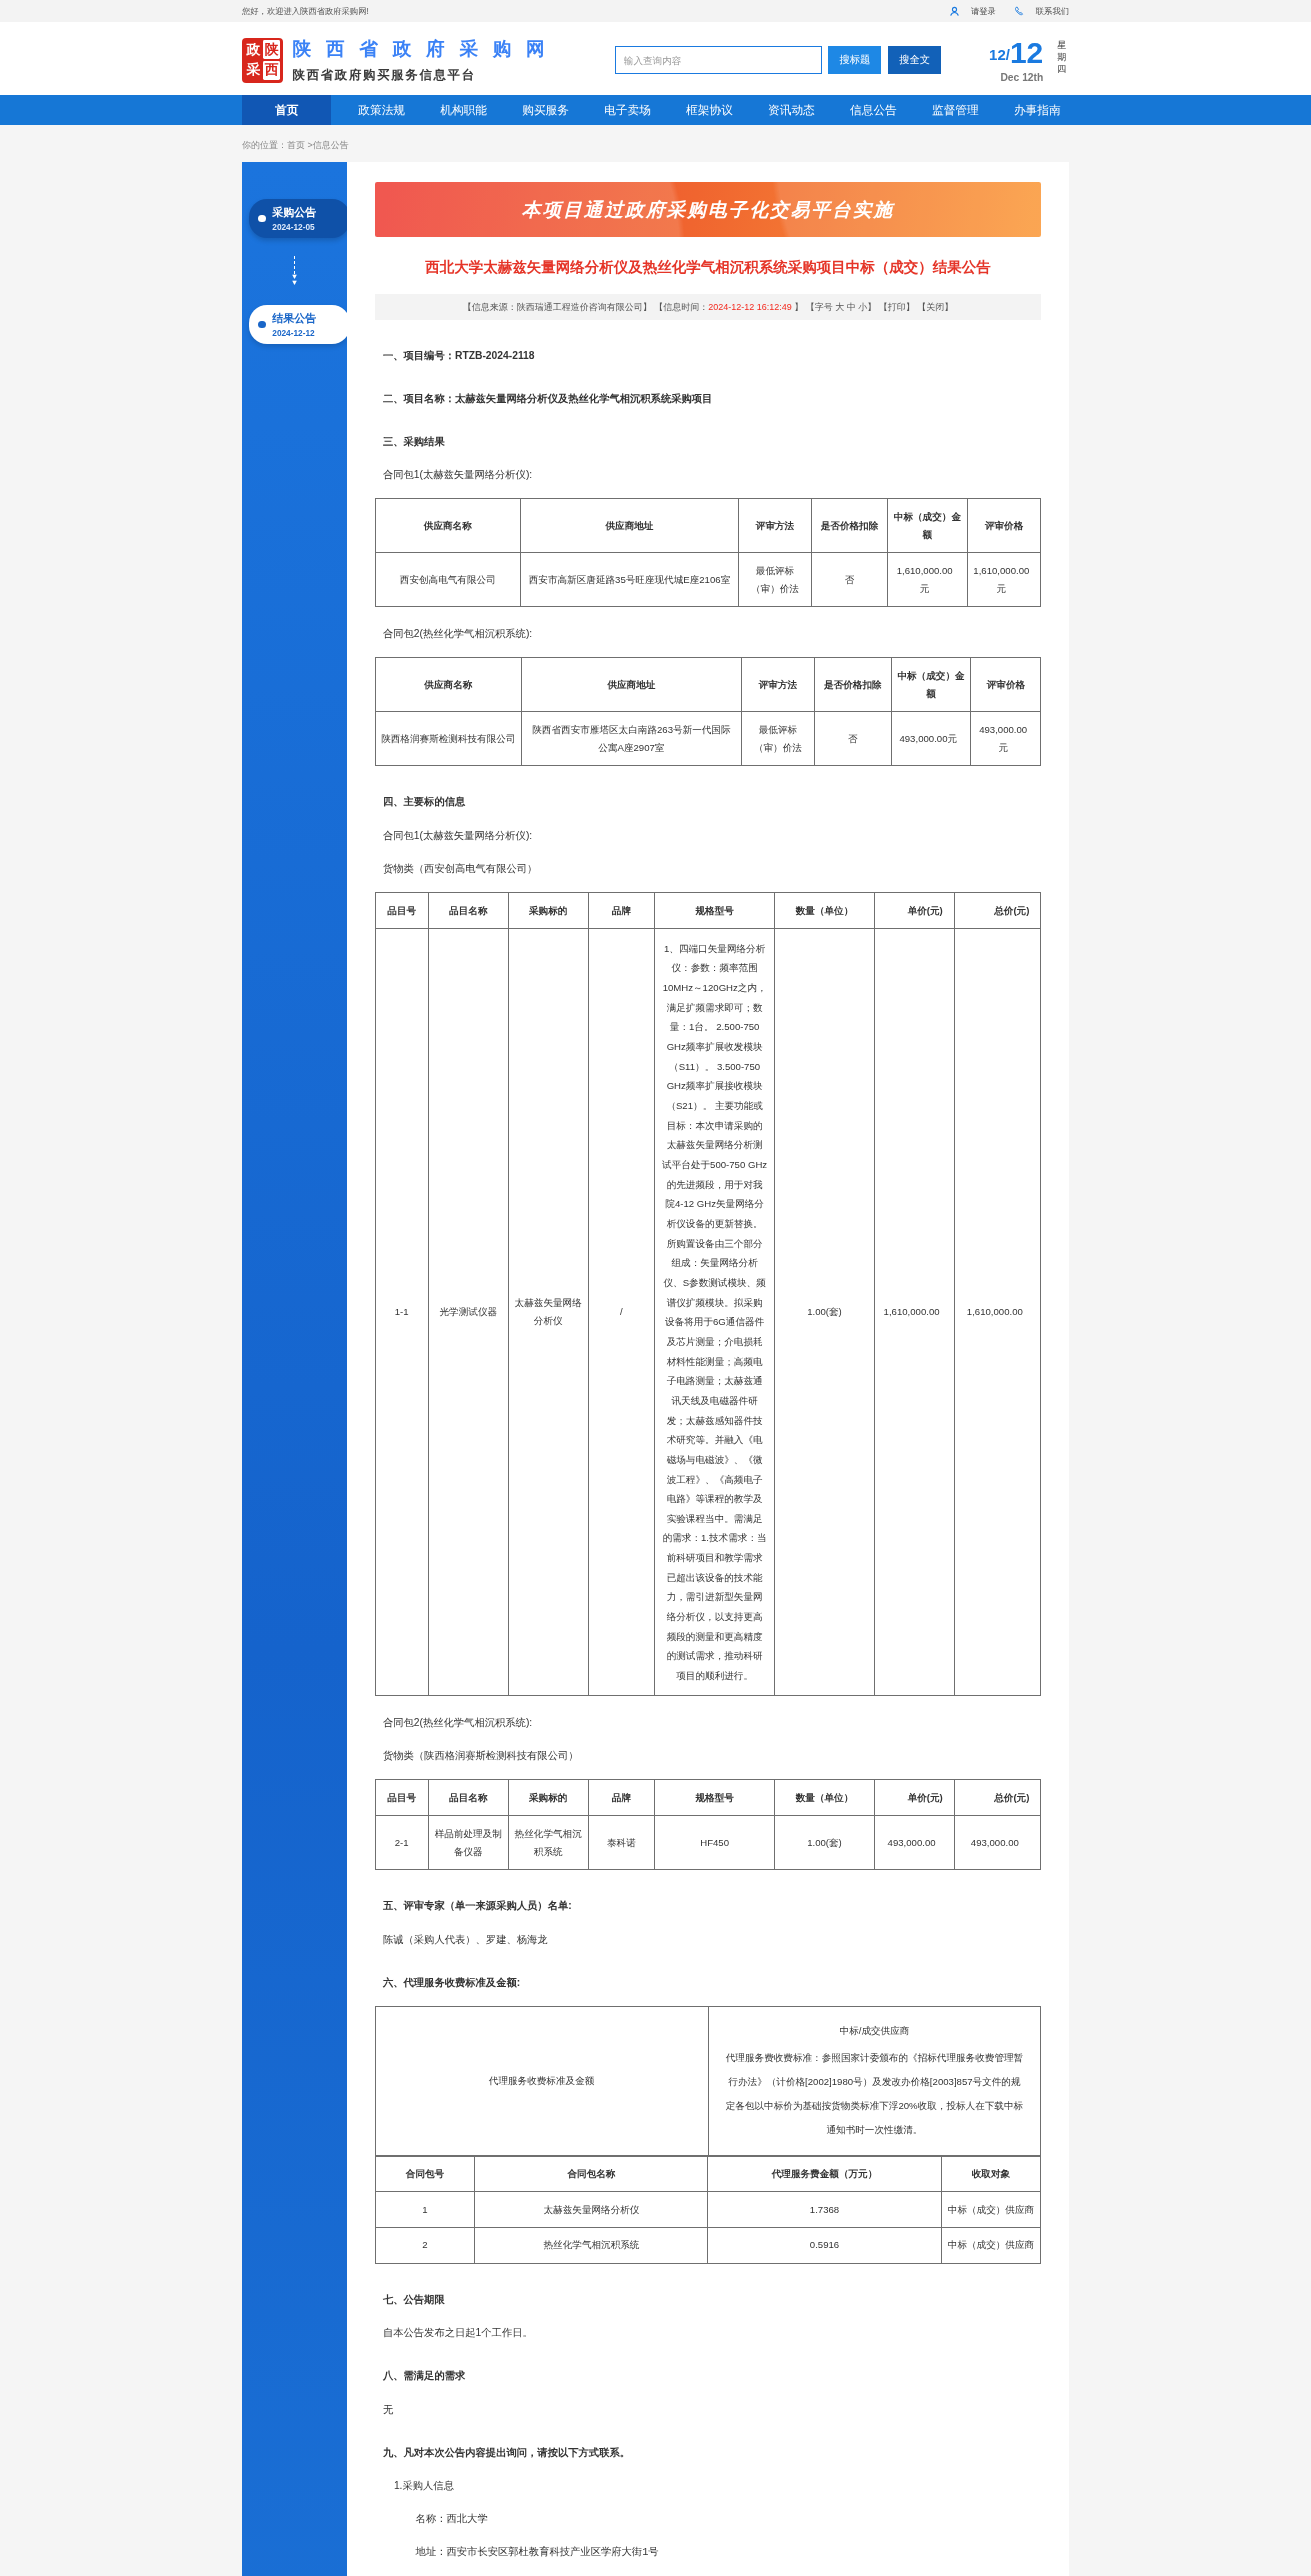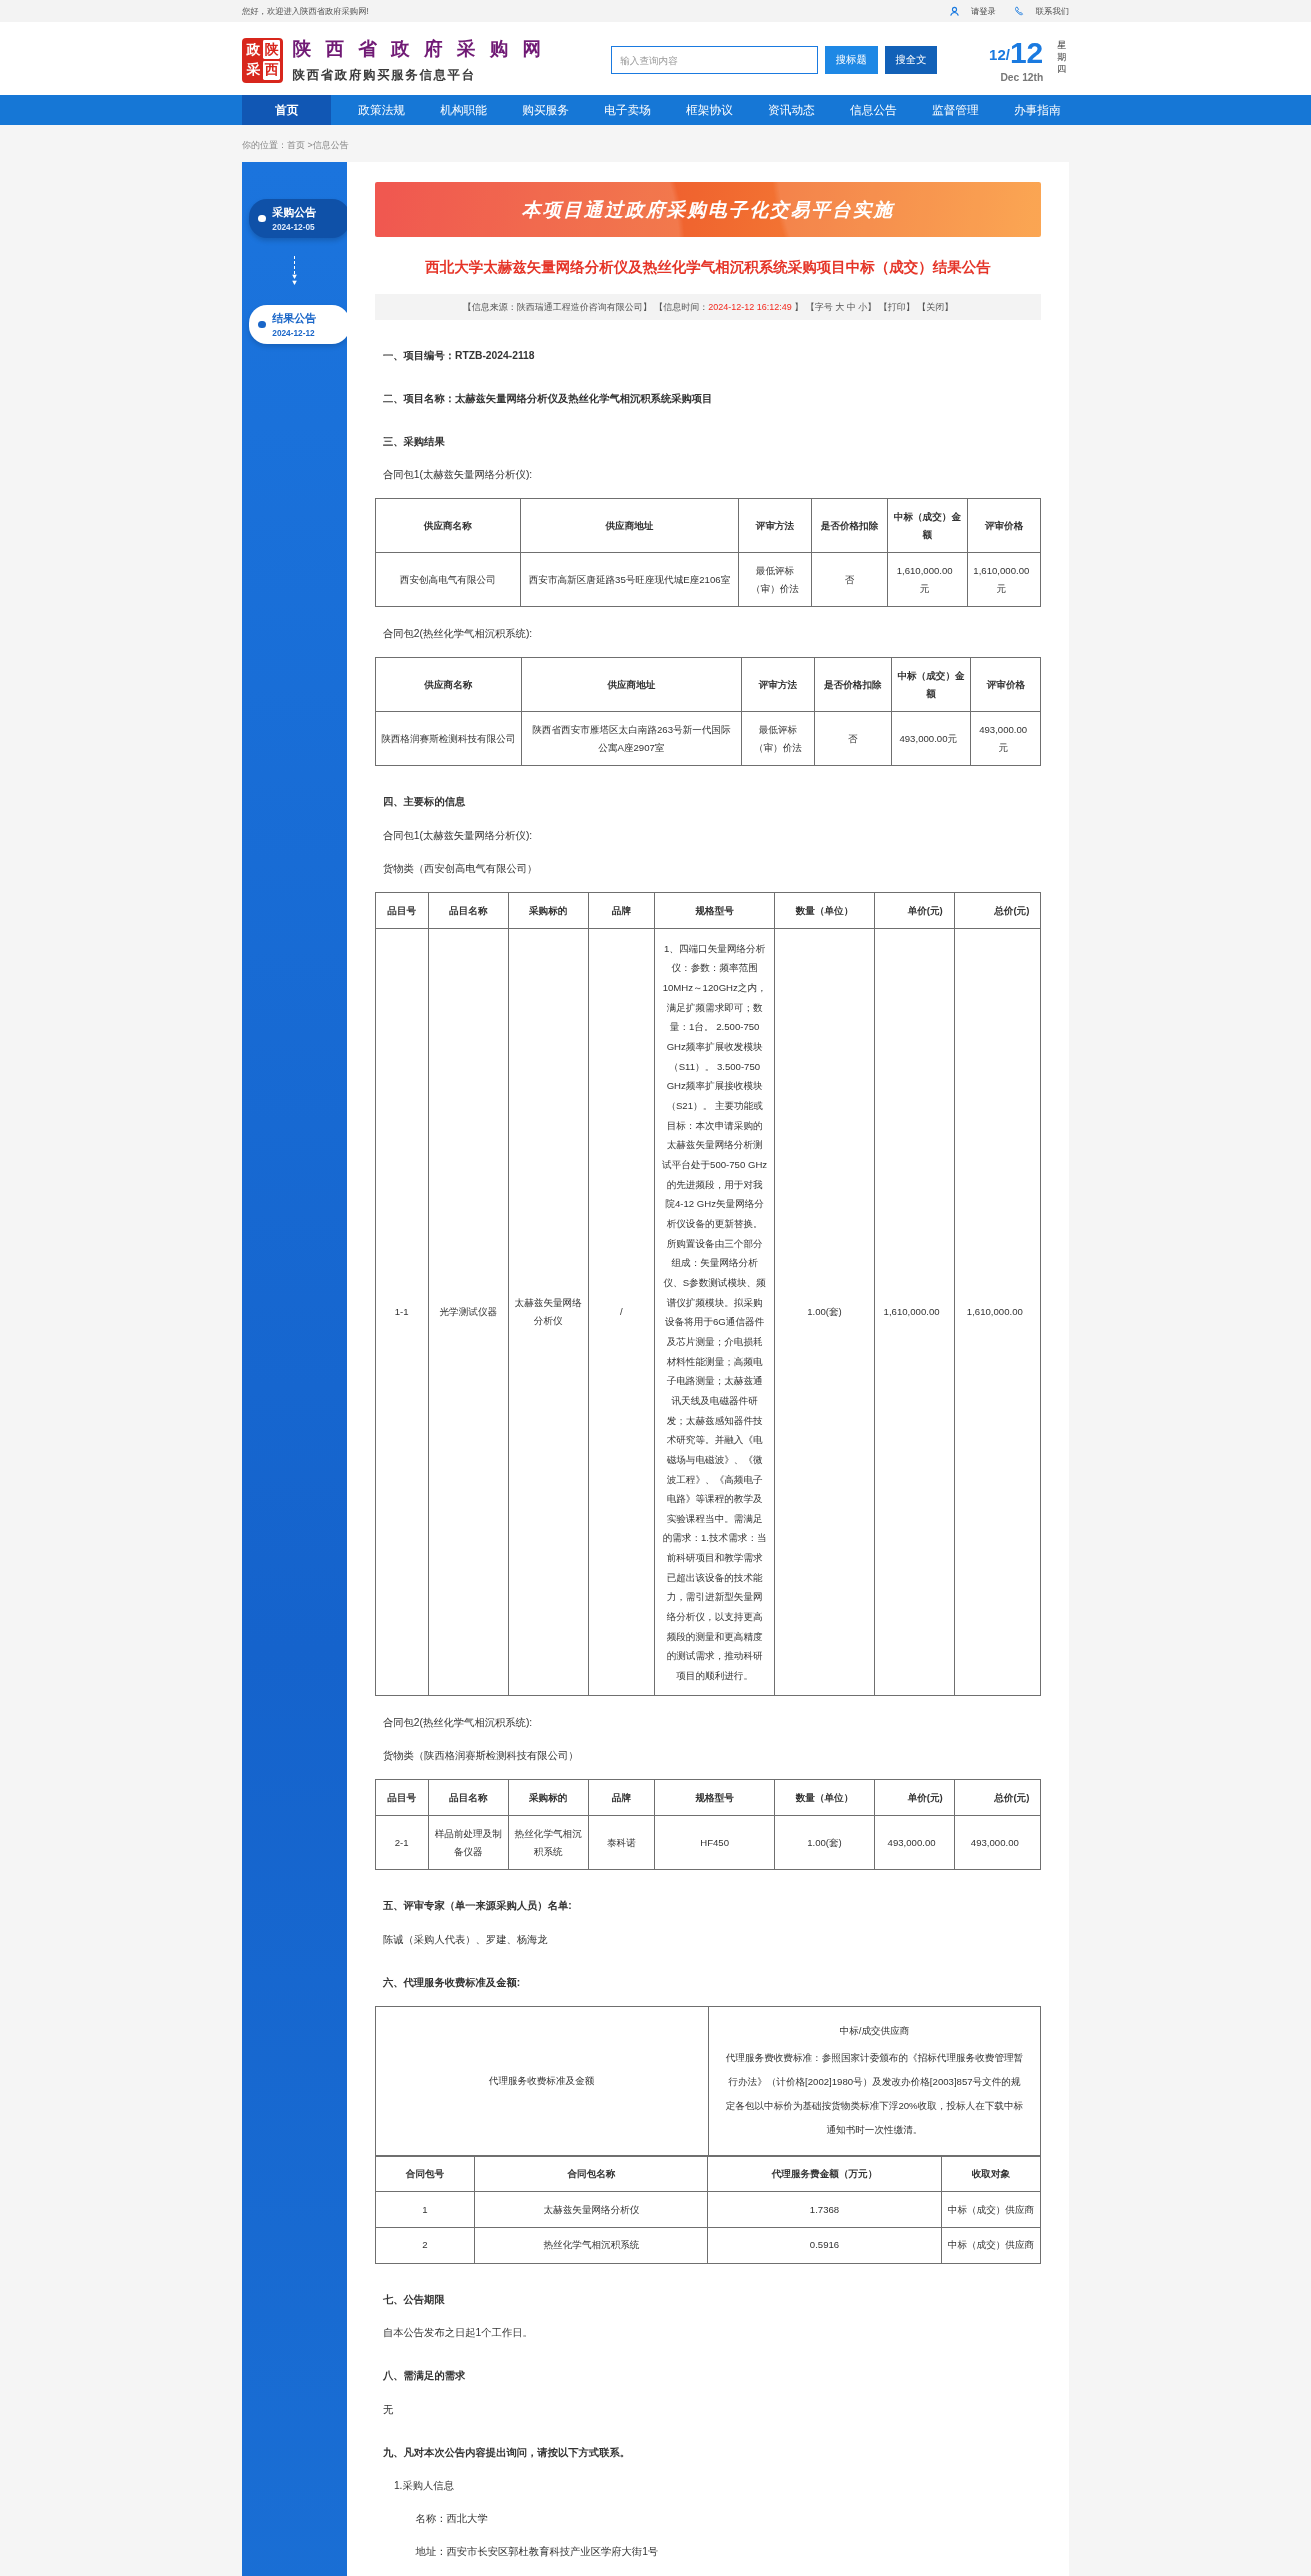--- a/index.html
+++ b/index.html
@@ -14,21 +14,21 @@
   .top-link svg { display: block; }
 
   
   .header { background: #fff; padding: 13.8px 0 11px; }
   .header-inner { display: flex; align-items: center; }
   .logo { width: 41px; height: 45px; background: #d8261c; border-radius: 4.1px; padding: 2.8px; display: grid; grid-template-columns: 1fr 1fr; grid-template-rows: 1fr 1fr; gap: 1.4px; flex: none; }
   .logo span { display: flex; align-items: center; justify-content: center; font-weight: bold; font-size: 13.8px; font-family: "Liberation Serif","DejaVu Serif",serif; }
   .logo .on-red { color: #fff; }
   .logo .on-white { background: #fff; color: #d8261c; border-radius: 1.4px; }
   .site-titles { margin-left: 9.6px; }
-  .site-title { font-size: 18.6px; font-weight: bold; color: #701a75; letter-spacing: 4.8px; font-family: Liberation Serif, serif; }
+  .site-title { font-size: 18.6px; font-weight: bold; color: #3b82f6; letter-spacing: 4.8px; }
   .site-subtitle { font-size: 12.4px; font-weight: bold; color: #3a3a3a; letter-spacing: 1.7px; margin-top: 5.5px; }
   .search { display: flex; align-items: center; margin-left: 65px; }
   .search input { width: 207px; height: 27.6px; border: 1.4px solid #1a7ae0; padding: 0 8.3px; font-size: 9.6px; color: #333; outline: none; }
   .search input::placeholder { color: #999; }
   .btn-search { height: 27.6px; padding: 0 11px; border: none; color: #fff; font-size: 10.3px; margin-left: 6.9px; cursor: pointer; }
   .btn-title { background: #1e88e5; }
   .btn-full { background: #1261b8; }
   .datebox { margin-left: auto; display: flex; align-items: flex-start; gap: 14px; }
   .date-nums { color: #1a7ae0; font-weight: bold; line-height: 1; display: flex; align-items: flex-start; }
   .date-small { font-size: 15px; margin-top: 9.6px; }
@@ -75,21 +75,21 @@
   .banner span { color: #fff; font-size: 18.6px; font-weight: bold; font-style: italic; letter-spacing: 2.1px; }
 
   .art-title { text-align: center; color: #e53528; font-size: 14.5px; font-weight: bold; margin: 20.7px 6.9px 16.5px; }
   .meta { background: #f3f3f3; height: 26px; line-height: 26px; text-align: center; font-size: 9px; color: #555; }
   .meta .red { color: #f42a1f; }
   .meta a { color: #555; text-decoration: none; cursor: pointer; }
 
   .sec-h { font-size: 10.3px; font-weight: bold; margin: 29px 8.3px 0; }
   .sec-p { font-size: 10.3px; margin: 19.3px 8.3px 0; }
   .indent-1 { margin-left: 19.3px; }
-  .indent-2 { margin-left: 41px; }
+  .indent-2 { margin-left: 41px; font-family: Liberation Mono, monospace; }
 
   table { width: 100%; border-collapse: collapse; margin-top: 16.5px; font-size: 9.6px; }
   th, td { border: 0.7px solid #6f6f6f; text-align: center; padding: 8.3px 5.5px; line-height: 1.9; vertical-align: middle; }
   th { font-weight: bold; }
   .num-h { text-align: right; padding-right: 11px; }
   td.num { text-align: center; padding-right: 11px; margin-left: 24px; }
   td.spec { line-height: 2.05; padding: 9.6px 6.9px; }
   .fee-note { line-height: 2.5; padding: 12.4px 16.5px; }
   .fee-note .fn-title { display: block; margin-bottom: 2.8px; }
   .fee-table-bottom { margin-top: 0; }

